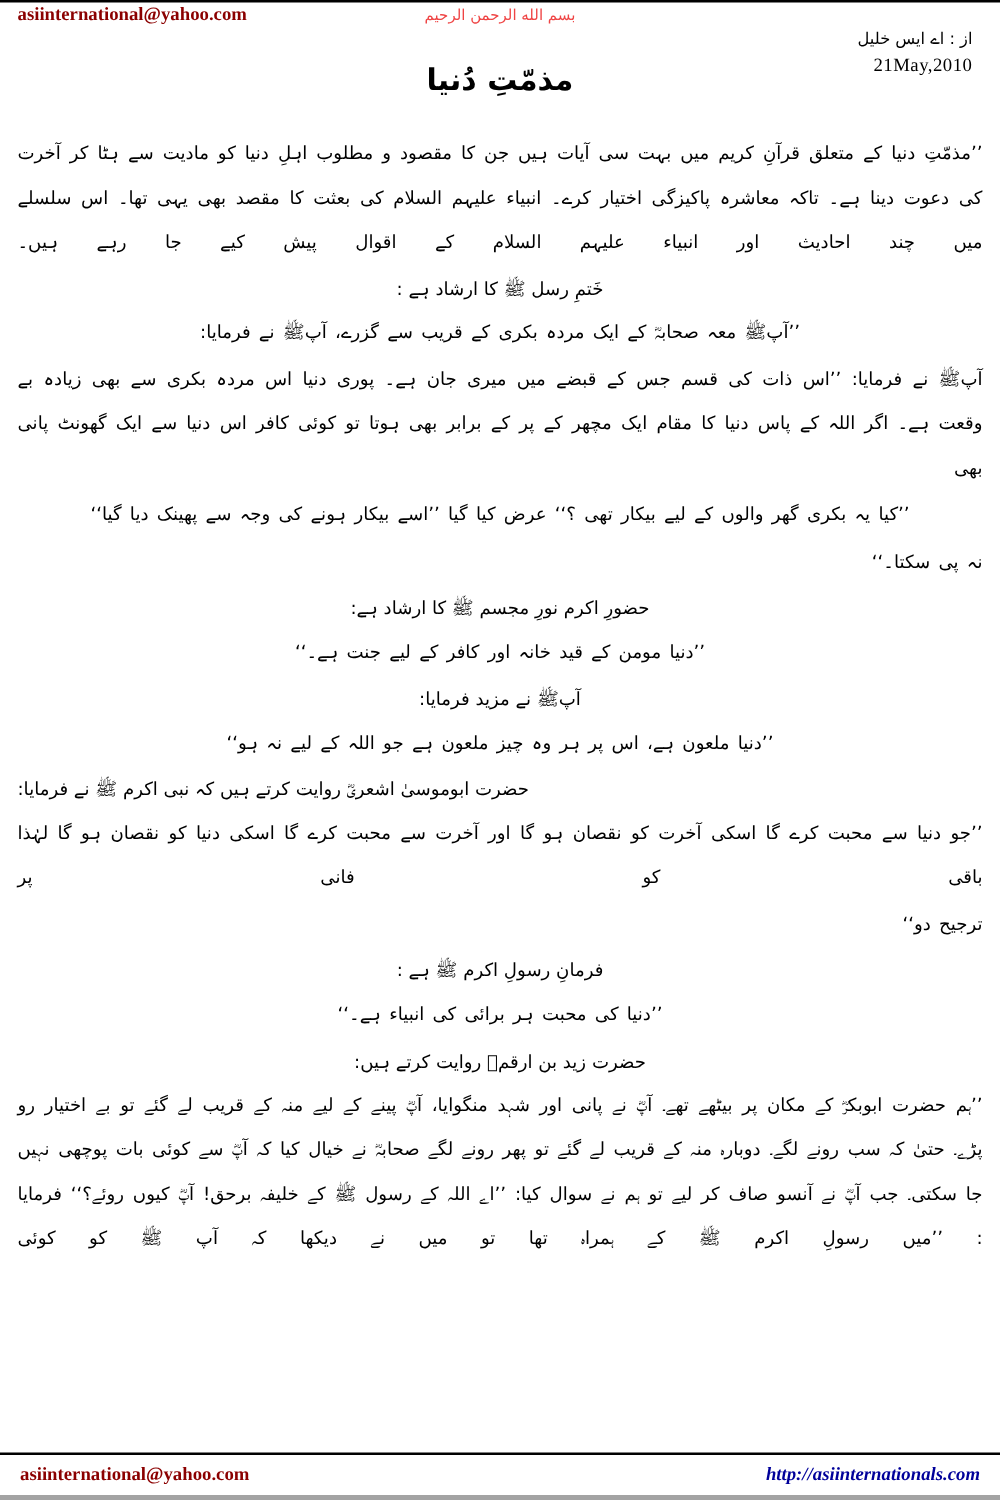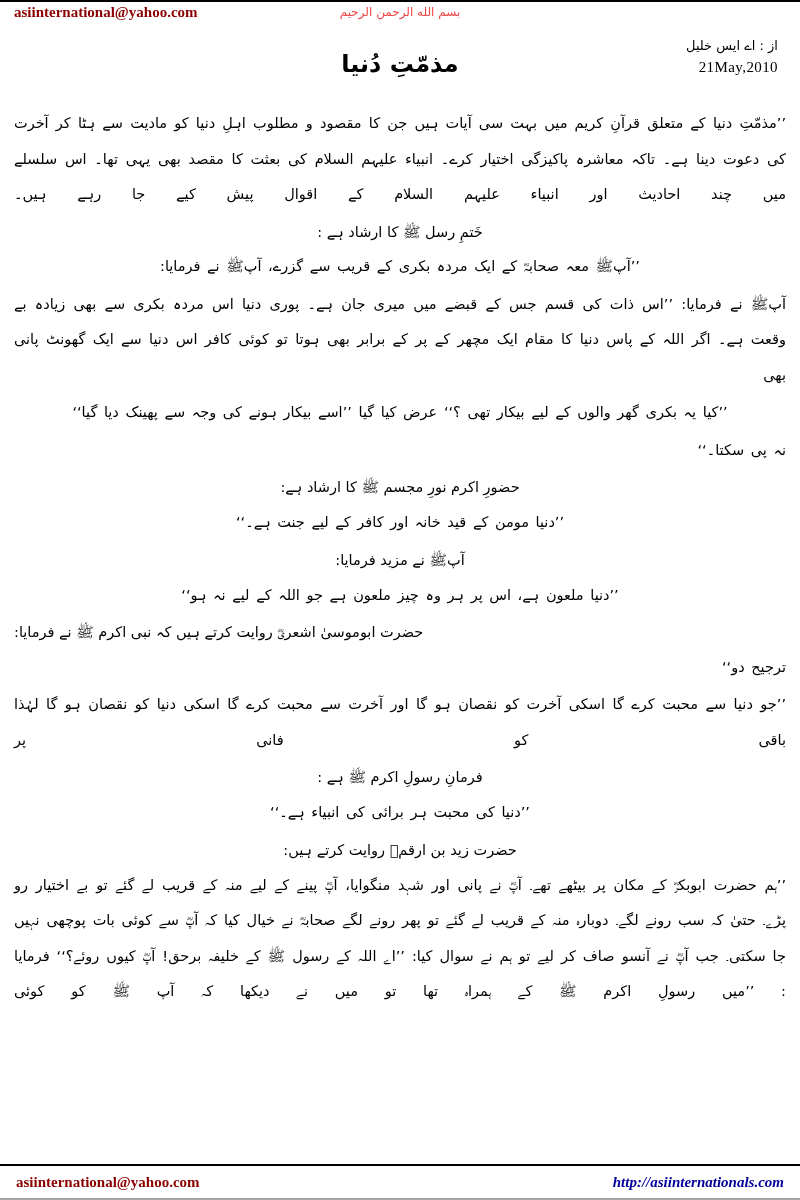--- a/index.html
+++ b/index.html
@@ -14,21 +14,21 @@
     color: #000000;
     position: relative;
     overflow: hidden;
   }
   .page {
     position: relative;
     width: 800px;
     height: 1200px;
     box-sizing: border-box;
     border-top: 2px solid #000;
-    border-bottom: 2px solid #a3a3a3;
+    border-bottom: 4px solid #a3a3a3;
   }
   
   .top-bar {
     position: relative;
     height: 26px;
     padding: 3px 10px 0 10px;
     box-sizing: border-box;
   }
   .email-top {
     position: absolute;
@@ -46,21 +46,21 @@
     top: 3px;
     text-align: center;
     font-family: "DejaVu Sans", sans-serif;
     font-size: 12px;
     color: #ef4444;
     direction: rtl;
   }
   .byline {
     position: absolute;
     right: 22px;
-    top: 34px;
+    top: 20px;
     text-align: right;
     direction: rtl;
     font-family: "DejaVu Sans", sans-serif;
     font-size: 13px;
     line-height: 1.5;
   }
   .byline .date {
     font-family: "Liberation Serif", serif;
     font-size: 15px;
     letter-spacing: 0.4px;
@@ -179,22 +179,22 @@
     <p class="speaker mid">حضورِ اکرم نورِ مجسم ﷺ کا ارشاد ہے:</p>
 
     <p class="para quote">’’دنیا مومن کے قید خانہ اور کافر کے لیے جنت ہے۔‘‘</p>
 
     <p class="speaker mid">آپﷺ نے مزید فرمایا:</p>
 
     <p class="para quote">’’دنیا ملعون ہے، اس پر ہر وہ چیز ملعون ہے جو اللہ کے لیے نہ ہو‘‘</p>
 
     <p class="speaker">حضرت ابوموسیٰ اشعریؓ روایت کرتے ہیں کہ نبی اکرم ﷺ نے فرمایا:</p>
 
+    <p class="para">’’جو دنیا سے محبت کرے گا اسکی آخرت کو نقصان ہو گا اور آخرت سے محبت کرے گا اسکی دنیا کو نقصان ہو گا لہٰذا باقی کو فانی پر</p>
     <p class="para right">ترجیح دو‘‘</p>
-    <p class="para">’’جو دنیا سے محبت کرے گا اسکی آخرت کو نقصان ہو گا اور آخرت سے محبت کرے گا اسکی دنیا کو نقصان ہو گا لہٰذا باقی کو فانی پر</p>
 
     <p class="speaker mid">فرمانِ رسولِ اکرم ﷺ ہے :</p>
 
     <p class="para quote">’’دنیا کی محبت ہر برائی کی انبیاء ہے۔‘‘</p>
 
     <p class="speaker mid">حضرت زید بن ارقمؓ روایت کرتے ہیں:</p>
 
     <p class="para">’’ہم حضرت ابوبکرؓ کے مکان پر بیٹھے تھے۔ آپؓ نے پانی اور شہد منگوایا، آپؓ پینے کے لیے منہ کے قریب لے گئے تو بے اختیار رو پڑے۔ حتیٰ کہ سب رونے لگے۔ دوبارہ منہ کے قریب لے گئے تو پھر رونے لگے صحابہؓ نے خیال کیا کہ آپؓ سے کوئی بات پوچھی نہیں جا سکتی۔ جب آپؓ نے آنسو صاف کر لیے تو ہم نے سوال کیا: ’’اے اللہ کے رسول ﷺ کے خلیفہ برحق! آپؓ کیوں روئے؟‘‘ فرمایا : ’’میں رسولِ اکرم ﷺ کے ہمراہ تھا تو میں نے دیکھا کہ آپ ﷺ کو کوئی</p>
 
   </div>

